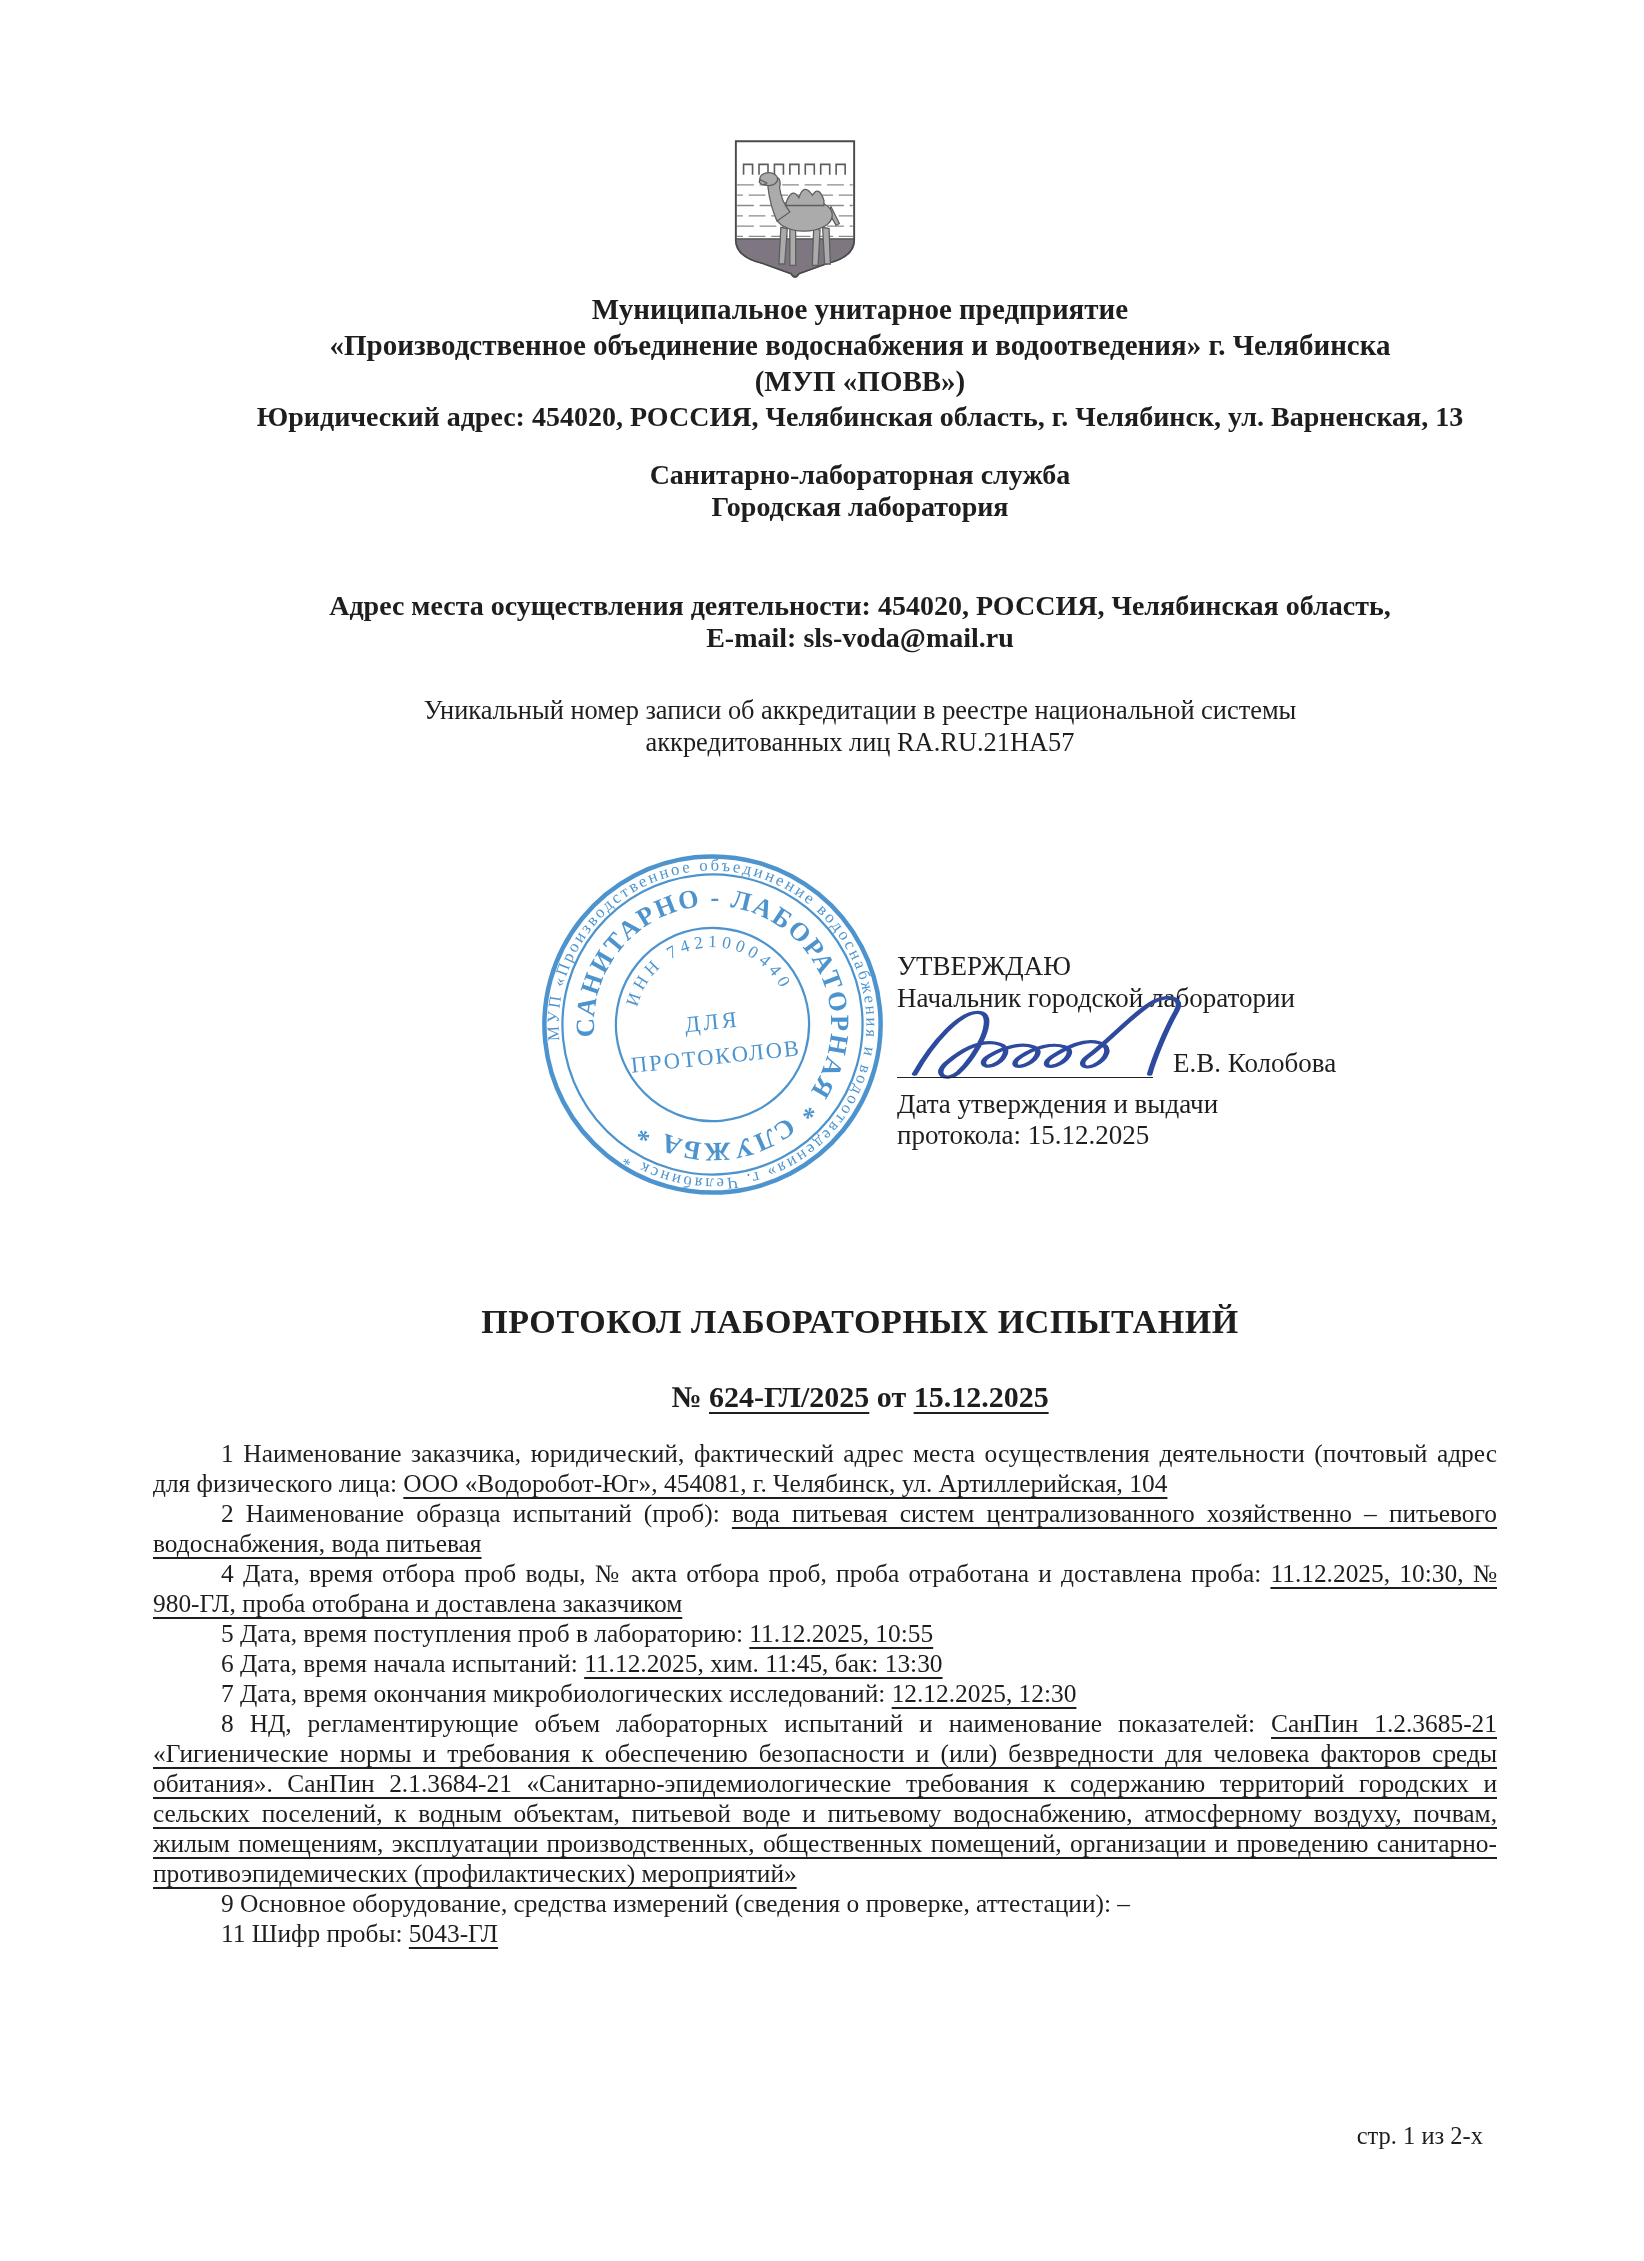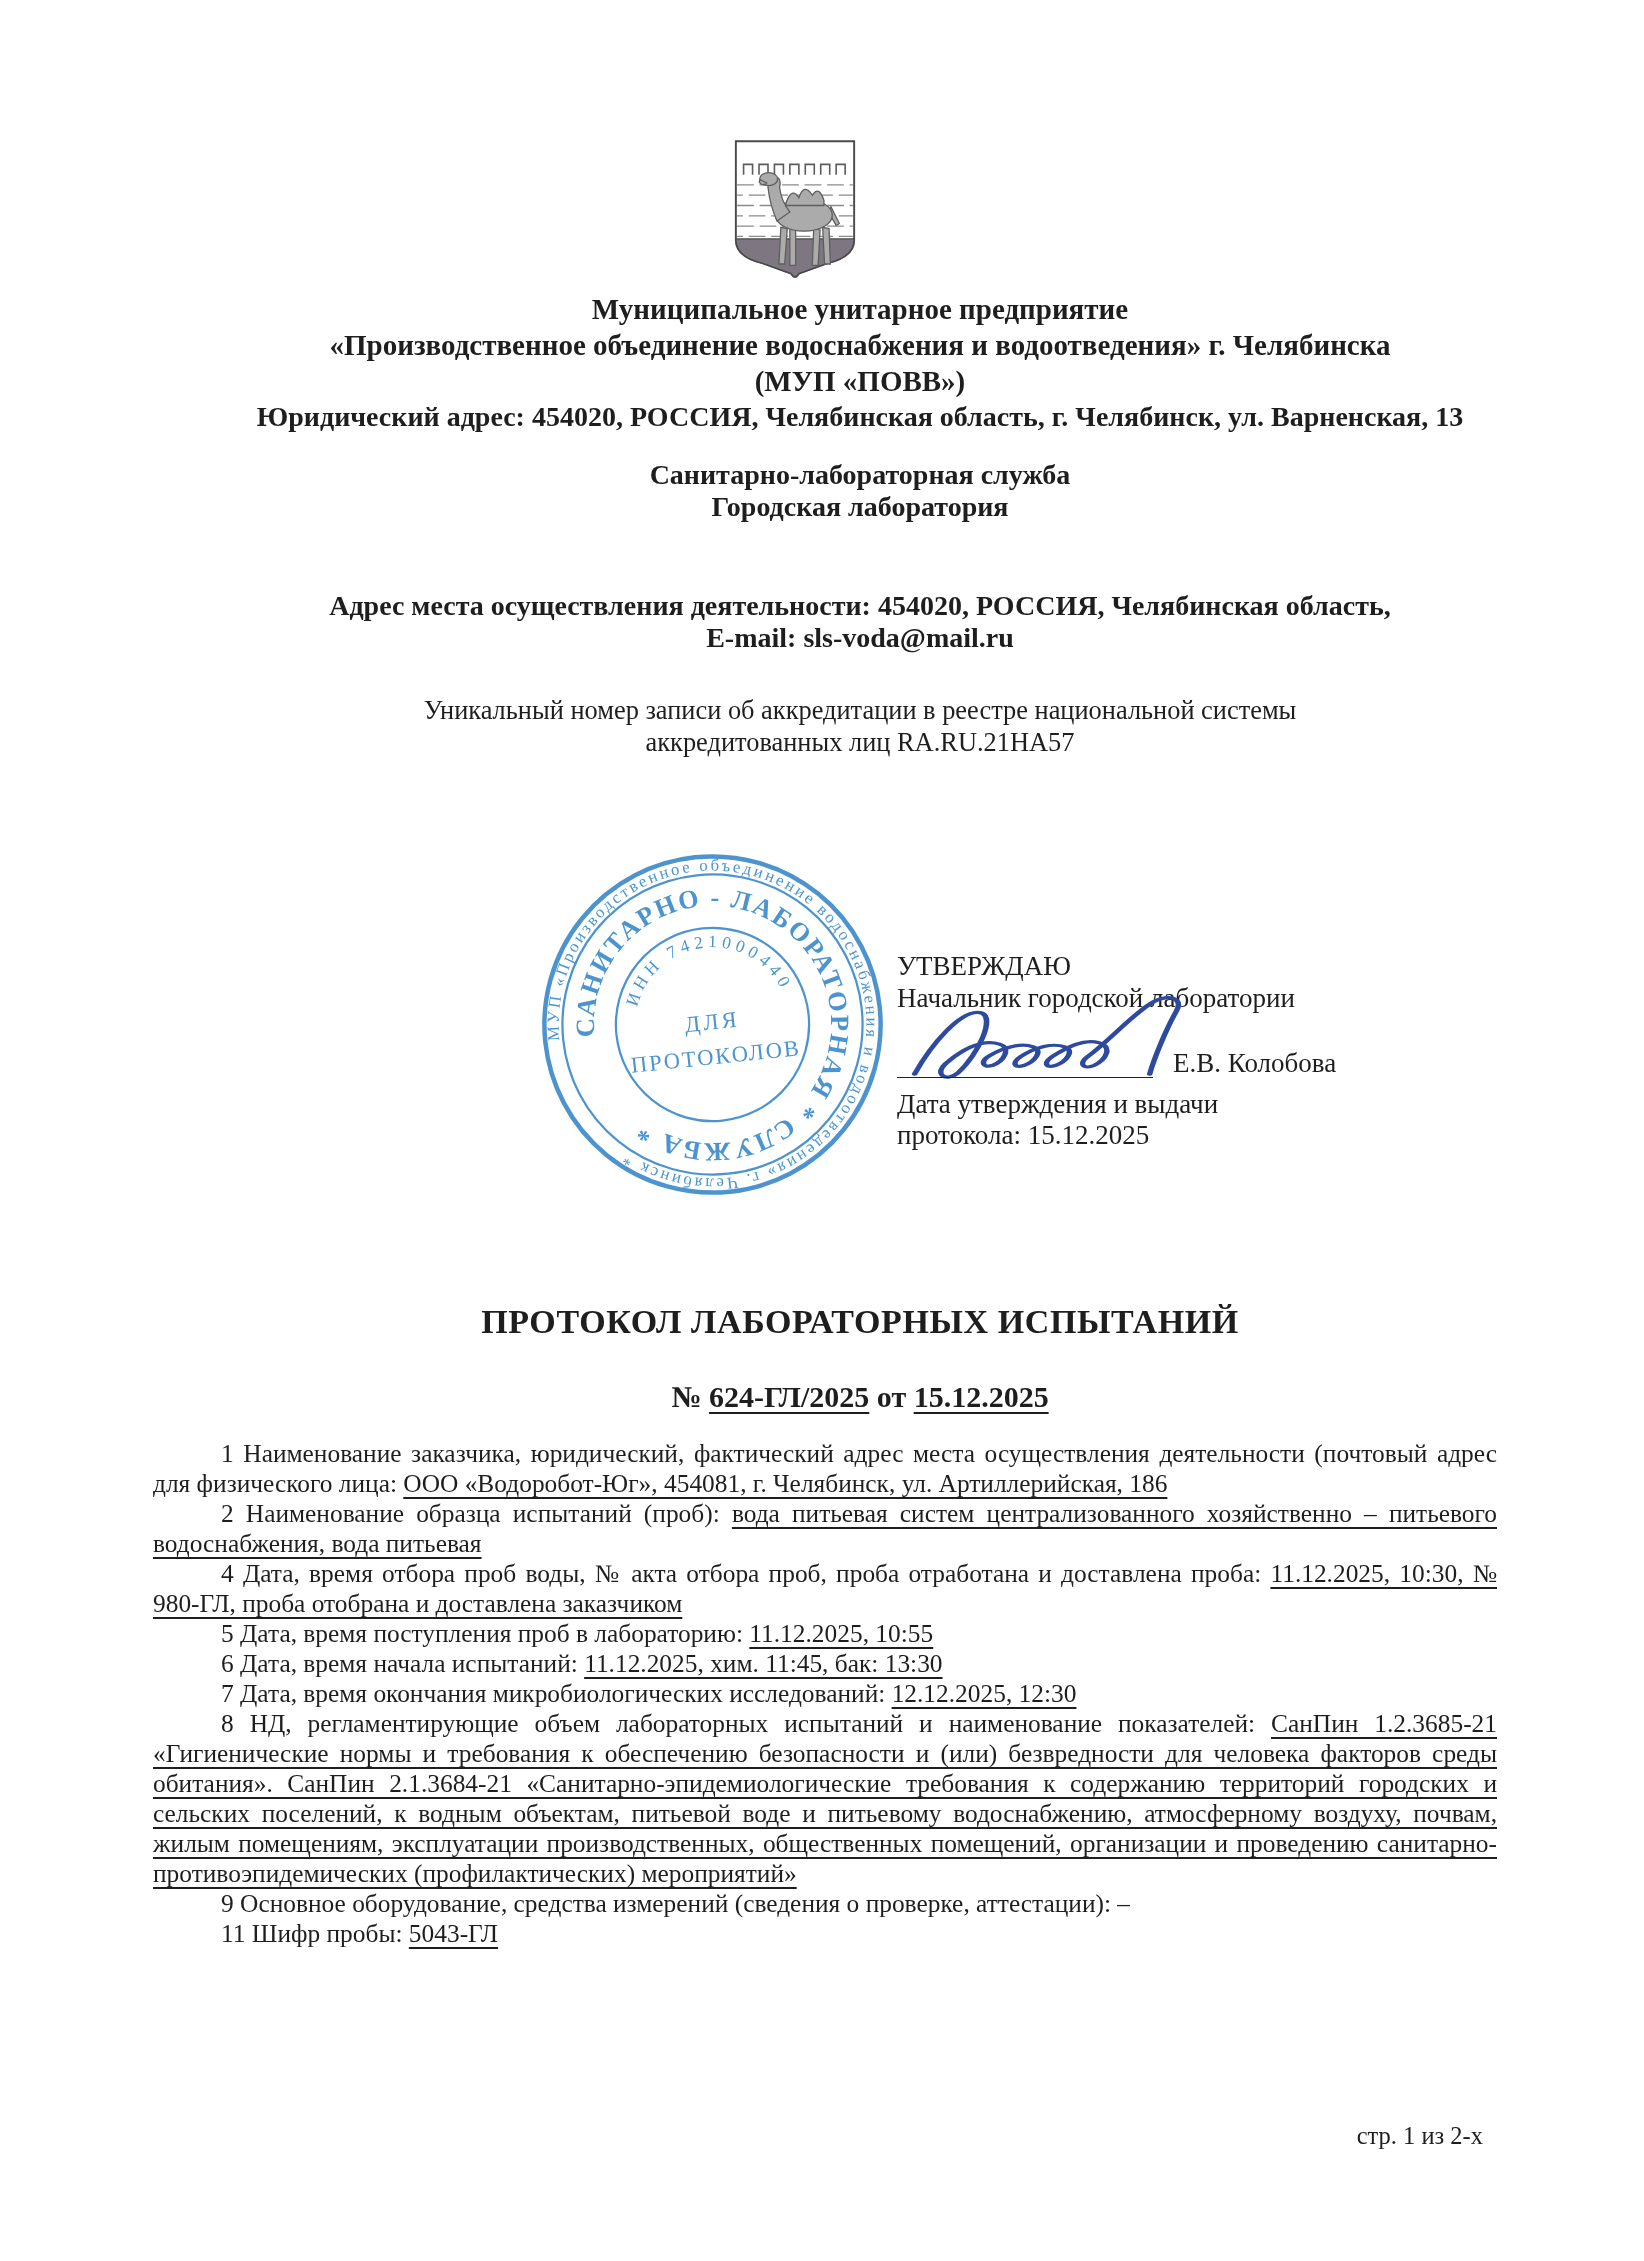--- a/index.html
+++ b/index.html
@@ -132,21 +132,21 @@
   <div class="sig-line"></div>
   <div class="signer-name">Е.В. Колобова</div>
   <div class="date-l1">Дата утверждения и выдачи</div>
   <div class="date-l2">протокола: 15.12.2025</div>
 </div>
 
 <div class="abs doc-title center">ПРОТОКОЛ ЛАБОРАТОРНЫХ ИСПЫТАНИЙ</div>
 <div class="abs doc-number center"><span>№ </span><span class="u">624-ГЛ/2025</span><span> от </span><span class="u">15.12.2025</span></div>
 
 <div class="abs body-text">
-  <p><span>1 Наименование заказчика, юридический, фактический адрес места осуществления деятельности (почтовый адрес для физического лица: </span><span class="u">ООО «Водоробот-Юг», 454081, г. Челябинск, ул. Артиллерийская, 186</span></p>
+  <p><span>1 Наименование заказчика, юридический, фактический адрес места осуществления деятельности (почтовый адрес для физического лица: </span><span class="u">ООО «Водоробот-Юг», 454081, г. Челябинск, ул. Артиллерийская, 104</span></p>
   <p><span>2 Наименование образца испытаний (проб): </span><span class="u">вода питьевая систем централизованного хозяйственно – питьевого водоснабжения, вода питьевая</span></p>
   <p><span>4 Дата, время отбора проб воды, № акта отбора проб, проба отработана и доставлена проба: </span><span class="u">11.12.2025, 10:30, № 980-ГЛ, проба отобрана и доставлена заказчиком</span></p>
   <p><span>5 Дата, время поступления проб в лабораторию: </span><span class="u">11.12.2025, 10:55</span></p>
   <p><span>6 Дата, время начала испытаний: </span><span class="u">11.12.2025, хим. 11:45, бак: 13:30</span></p>
   <p><span>7 Дата, время окончания микробиологических исследований: </span><span class="u">12.12.2025, 12:30</span></p>
   <p><span>8 НД, регламентирующие объем лабораторных испытаний и наименование показателей: </span><span class="u">СанПин 1.2.3685-21 «Гигиенические нормы и требования к обеспечению безопасности и (или) безвредности для человека факторов среды обитания». СанПин 2.1.3684-21 «Санитарно-эпидемиологические требования к содержанию территорий городских и сельских поселений, к водным объектам, питьевой воде и питьевому водоснабжению, атмосферному воздуху, почвам, жилым помещениям, эксплуатации производственных, общественных помещений, организации и проведению санитарно-противоэпидемических (профилактических) мероприятий»</span></p>
   <p><span>9 Основное оборудование, средства измерений (сведения о проверке, аттестации): –</span><span class="u"></span></p>
   <p><span>11 Шифр пробы: </span><span class="u">5043-ГЛ</span></p>
 </div>
 

